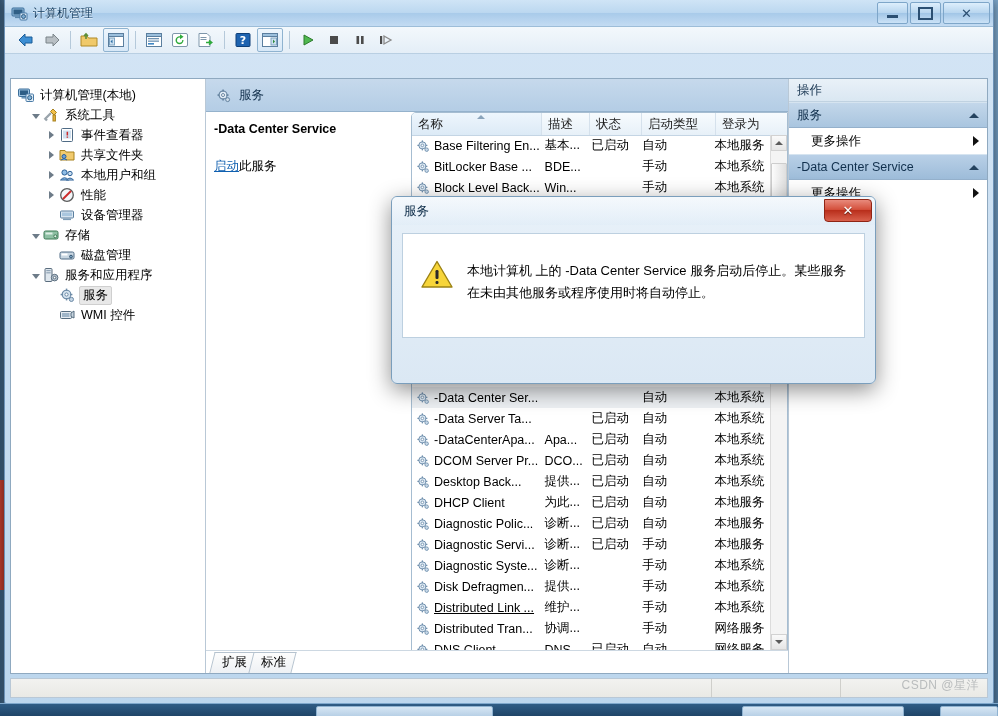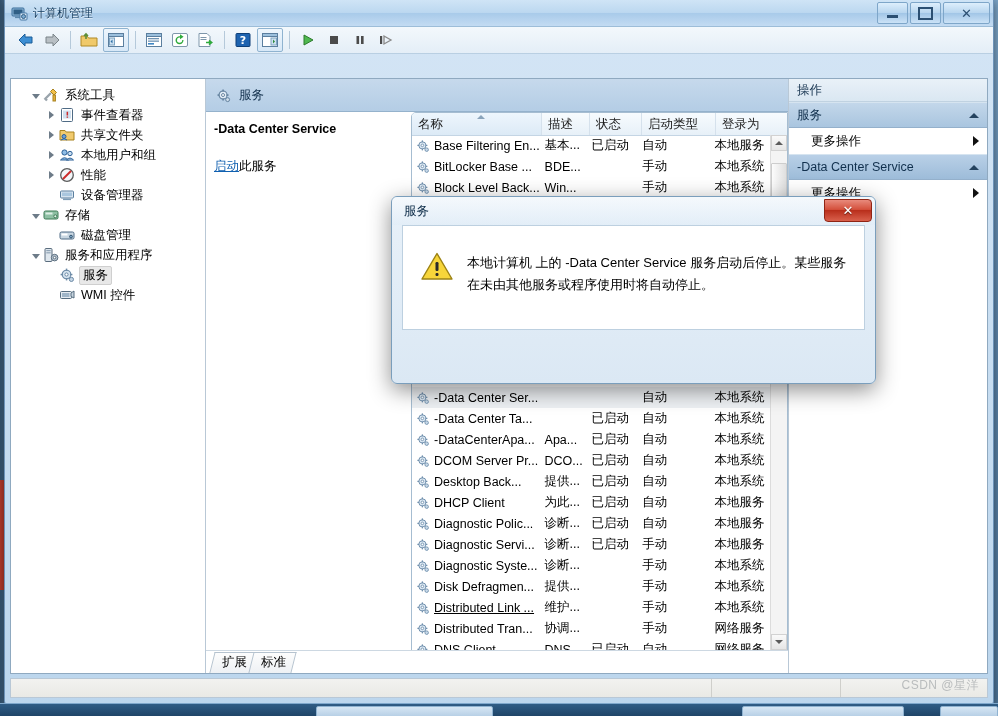--- a/index.html
+++ b/index.html
@@ -170,21 +170,21 @@
   #dlg-title{height:28px;display:flex;align-items:center;padding-left:12px;position:relative;
     background:linear-gradient(180deg,rgba(255,255,255,.55),rgba(220,234,246,.35));}
   #dlg-title .dt{font-size:12.5px;color:#0d2c48;}
   #dlg-close{
     position:absolute;right:3px;top:2px;width:46px;height:21px;border-radius:0 4px 4px 4px;
     background:linear-gradient(180deg,#e88a7c 0%,#d4503c 45%,#b92f1c 50%,#d9604c 100%);
     border:1px solid #8f2414;display:flex;align-items:center;justify-content:center;cursor:default;
   }
   #dlg-close span{color:#fff;font-weight:bold;font-size:13px;font-family:"DejaVu Sans",sans-serif;text-shadow:0 1px 1px rgba(0,0,0,.5);}
   #dlg-content{
-    margin:0 10px;height:105px;background:#fff;border:1px solid #bdd0e0;
+    margin:8px 10px;height:105px;background:#fff;border:1px solid #bdd0e0;
     display:flex;align-items:flex-start;padding:26px 14px 0 18px;box-sizing:border-box;
   }
   #dlg-msg{font-size:13px;color:#000;line-height:22px;margin-left:14px;max-width:385px;}
   #dlg-footer{height:52px;display:flex;align-items:center;justify-content:flex-end;padding-right:18px;}
   #dlg-ok{
     min-width:84px;height:26px;padding:0 16px;
     border:1px solid #3c93cd;border-radius:3px;
     background:linear-gradient(180deg,#f4fbff 0%,#e3f2fb 47%,#cfe8f8 50%,#eaf7ff 100%);
     box-shadow:0 0 0 1px #b9dcf2 inset;
     font-size:12.5px;color:#000;display:flex;align-items:center;justify-content:center;cursor:default;
@@ -318,20 +318,32 @@
       <svg width="16" height="14" viewBox="0 0 16 14">
           <rect x="2" y="3" width="2.2" height="8" fill="#4b4b4b"></rect>
           <path d="M6 3 L13 7 L6 11 Z" fill="none" stroke="#8a8a8a" stroke-width="1.3"></path>
         </svg>
     </div>
   </div>
 
   <div id="body">
 
     <div id="tree">
+      <div class="trow" style="padding-left:2px;">
+        <span class="ticon">
+          <svg width="16" height="16" viewBox="0 0 16 16">
+            <rect x="0.5" y="2" width="11" height="7.5" rx="1" fill="#9dc2e0" stroke="#3d6f9a"></rect>
+            <rect x="2" y="3.4" width="8" height="4.6" fill="#2d5d85"></rect>
+            <rect x="3.5" y="10" width="5" height="1.6" fill="#6c97ba"></rect>
+            <rect x="8" y="7" width="7.5" height="7.5" rx="1" fill="#e2eef8" stroke="#4a7ba6"></rect>
+            <circle cx="11.7" cy="10.7" r="2.1" fill="#86b3d7" stroke="#2f5f86"></circle>
+          </svg>
+        </span>
+        <span class="tlabel">计算机管理(本地)</span>
+      </div>
 
       <div class="trow" style="padding-left:14px;">
         <span class="tw">
             <span class="arrow-o"></span>
           </span>
         <span class="ticon">
           <svg width="16" height="16" viewBox="0 0 16 16">
             <path d="M2 12 L8 6 M1.5 11 L4 13.5" stroke="#9aa4ac" stroke-width="2.4" fill="none"></path>
             <path d="M10 2 L13.5 5.5 L11 8 L7.5 4.5 Z" fill="#f2c04a" stroke="#a8821f"></path>
             <rect x="10" y="8" width="2.4" height="6" fill="#e8b23c" stroke="#a8821f"></rect>
@@ -811,21 +823,21 @@
                       <circle cx="7.3" cy="7.3" r="1.5" fill="#fff" stroke="#6f8fac"></circle>
                       <g fill="#6f8fac">
                         <rect x="6.6" y="1.6" width="1.4" height="2.1"></rect>
                         <rect x="6.6" y="10.9" width="1.4" height="2.1"></rect>
                         <rect x="1.6" y="6.6" width="2.1" height="1.4"></rect>
                         <rect x="10.9" y="6.6" width="2.1" height="1.4"></rect>
                       </g>
                       <circle cx="12.2" cy="12.2" r="2" fill="#c9daea" stroke="#6f8fac"></circle>
                     </svg>
                   </span>
-                  <span>-Data Center Ta...</span>
+                  <span>-Data Server Ta...</span>
                 </div>
                 <div class="cell" style="width: 48px;"></div>
                 <div class="cell" style="width: 52px;">已启动</div>
                 <div class="cell" style="width: 74px;">自动</div>
                 <div class="cell" style="width: 64px;">本地系统</div>
               </div>
               <div class="lrow">
                 <div class="cell c0" style="width: 130px;">
                   <span style="display: flex; flex: 0 0 auto;">
                     <svg width="14" height="14" viewBox="0 0 16 16">

